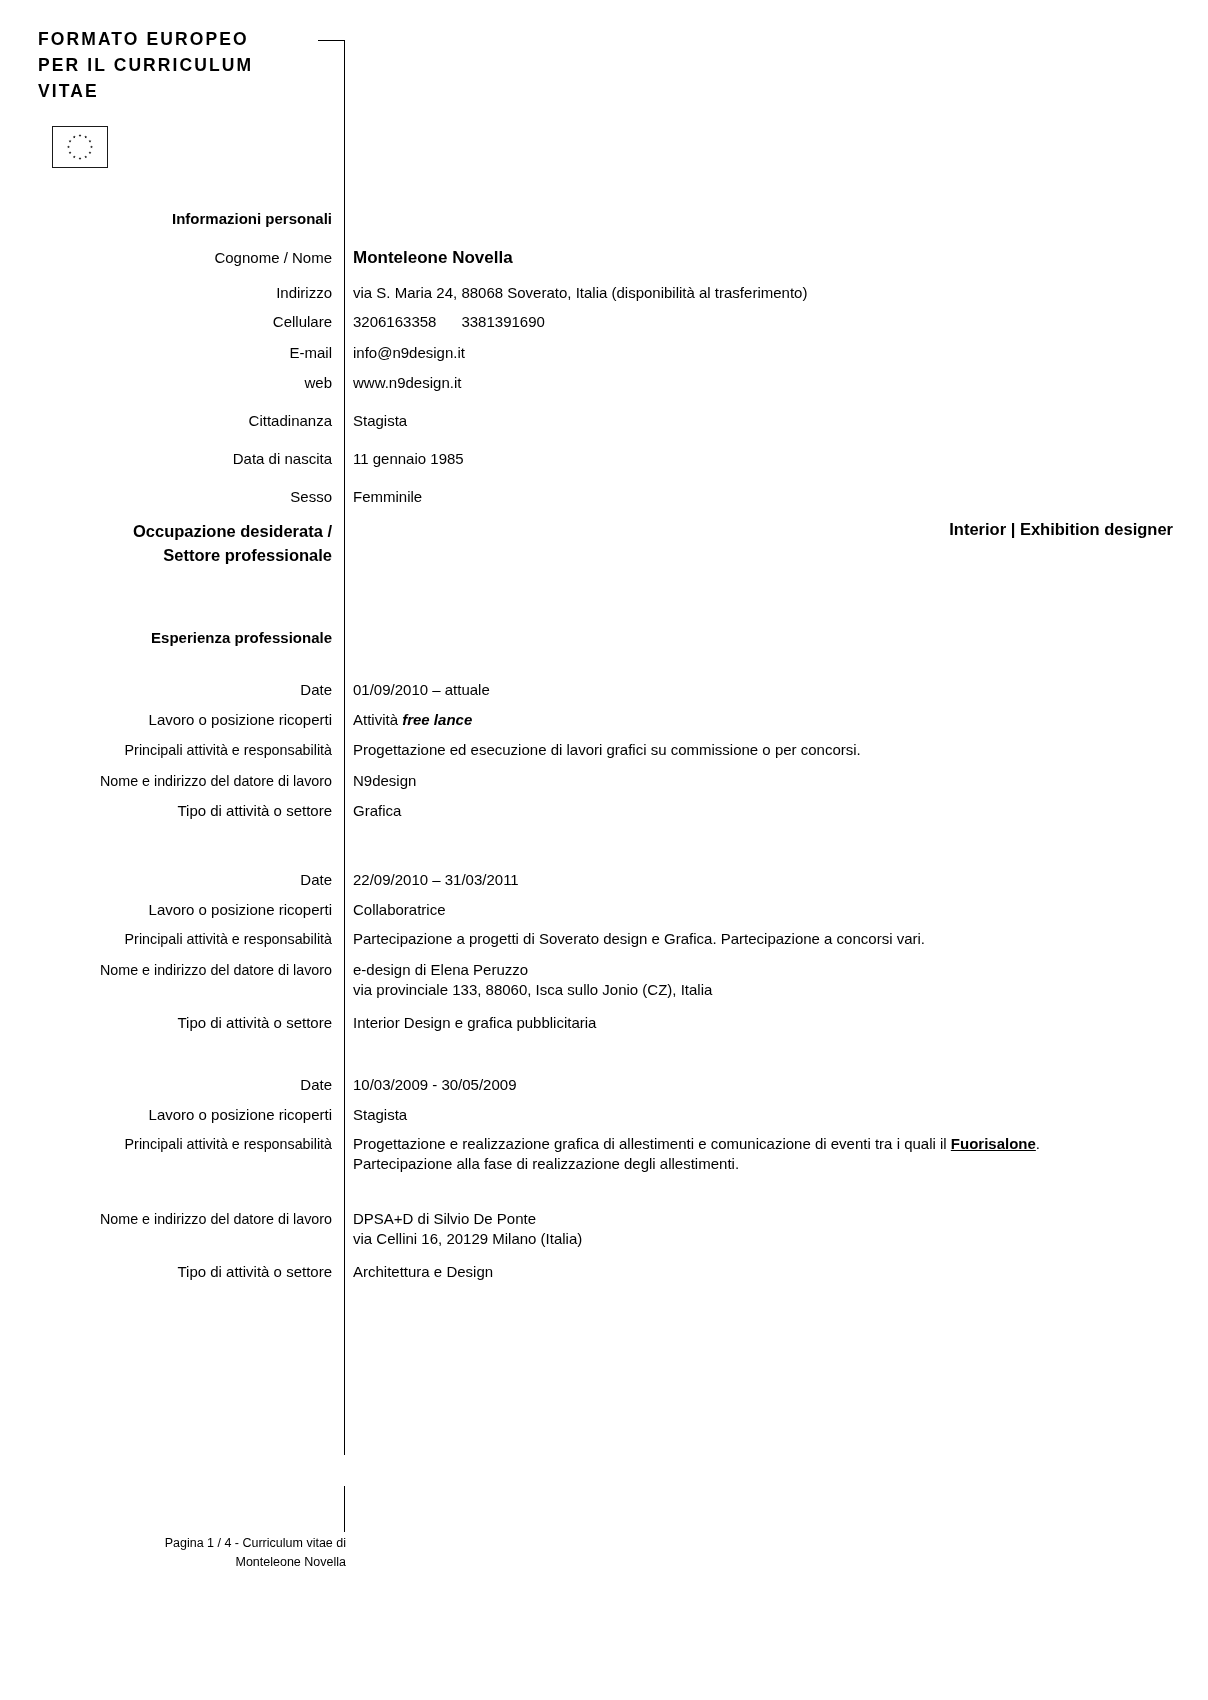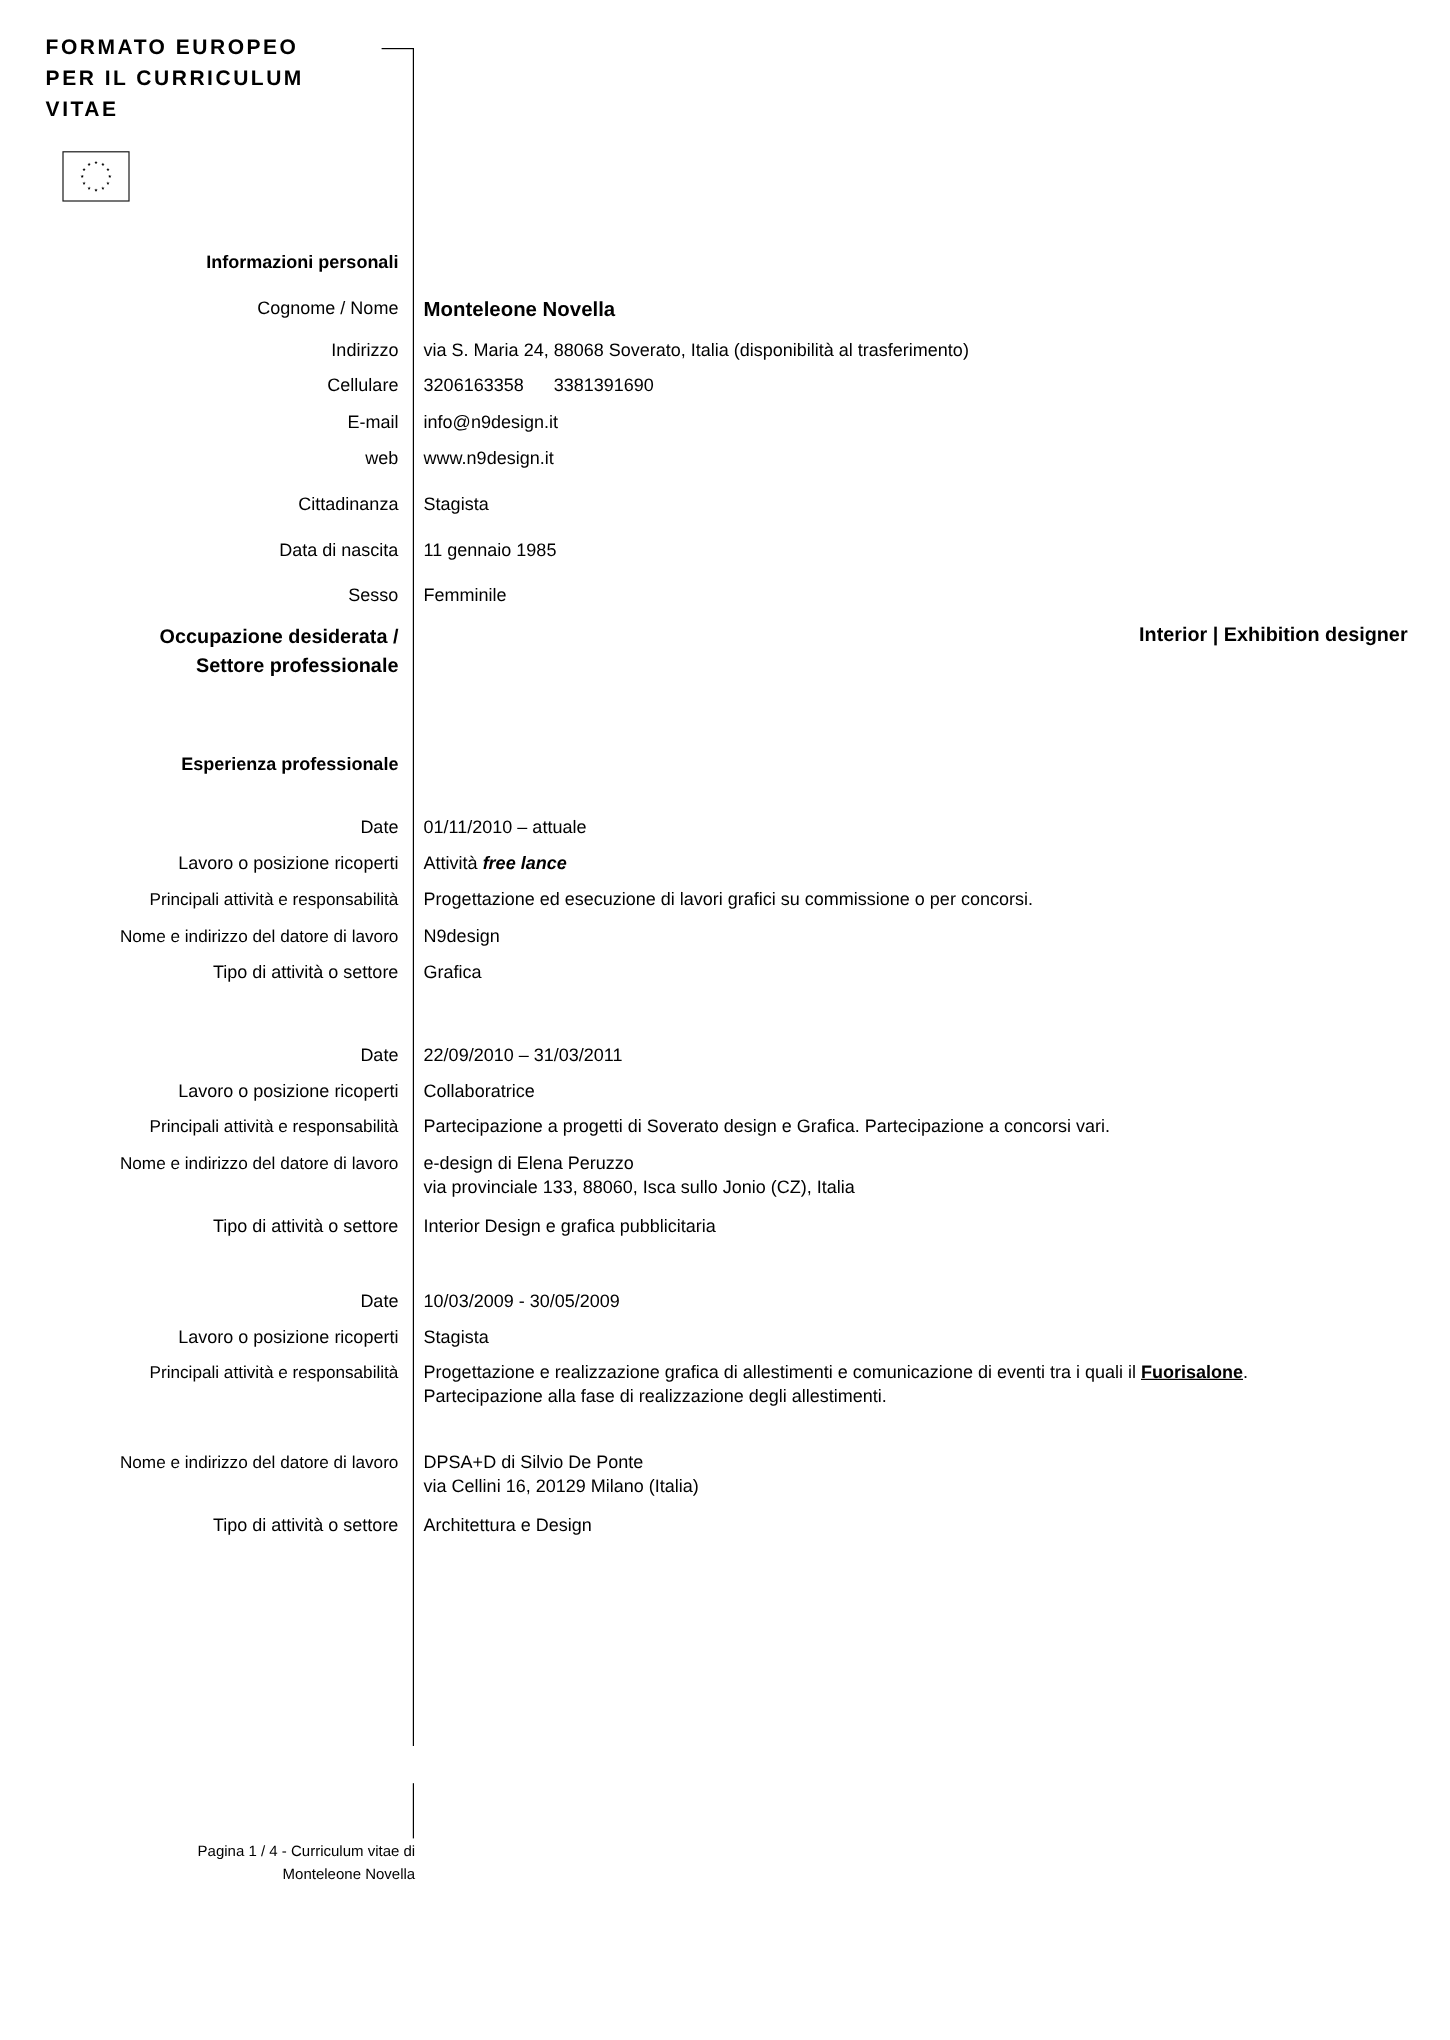--- a/index.html
+++ b/index.html
@@ -229,21 +229,21 @@
     </div>
     <div class="val occupation">Interior | Exhibition designer</div>
   </div>
 
   <div class="row" style="top:627px;">
     <div class="lbl section-head">Esperienza professionale</div>
   </div>
 
   <div class="row" style="top:680px;">
     <div class="lbl">Date</div>
-    <div class="val">01/11/2010 – attuale</div>
+    <div class="val">01/09/2010 – attuale</div>
   </div>
   <div class="row" style="top:710px;">
     <div class="lbl">Lavoro o posizione ricoperti</div>
     <div class="val">
       <span>Attività </span><span class="ital">free lance</span>
     </div>
   </div>
   <div class="row" style="top:740px;">
     <div class="lbl small">Principali attività e responsabilità</div>
     <div class="val">Progettazione ed esecuzione di lavori grafici su commissione o per concorsi.</div>

